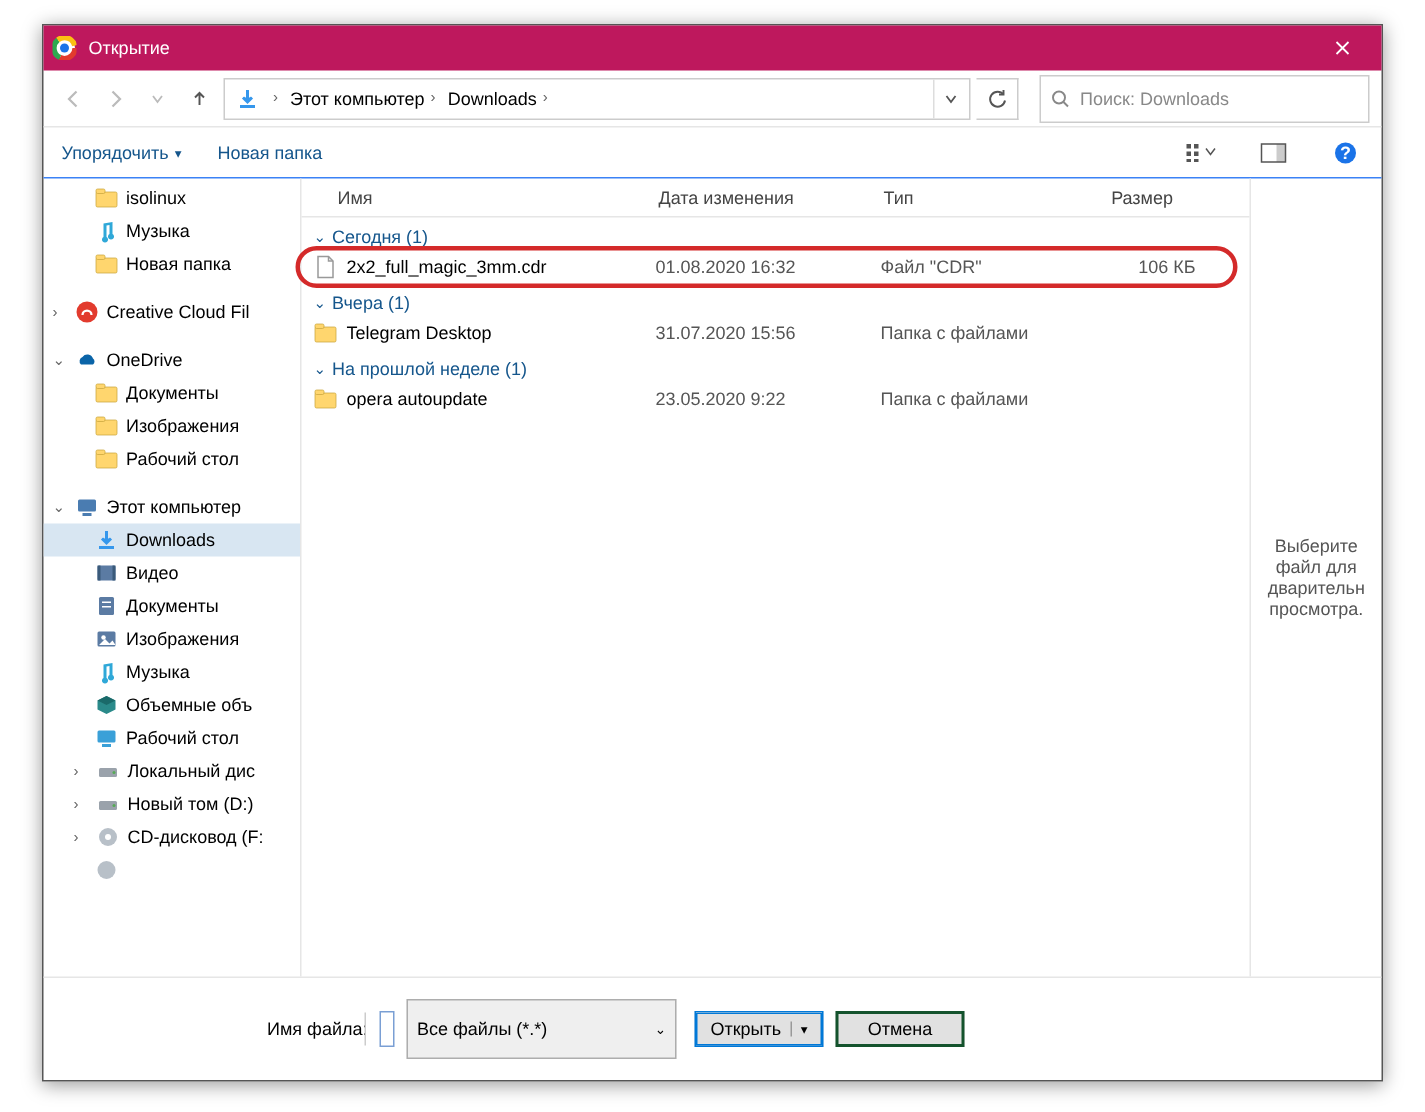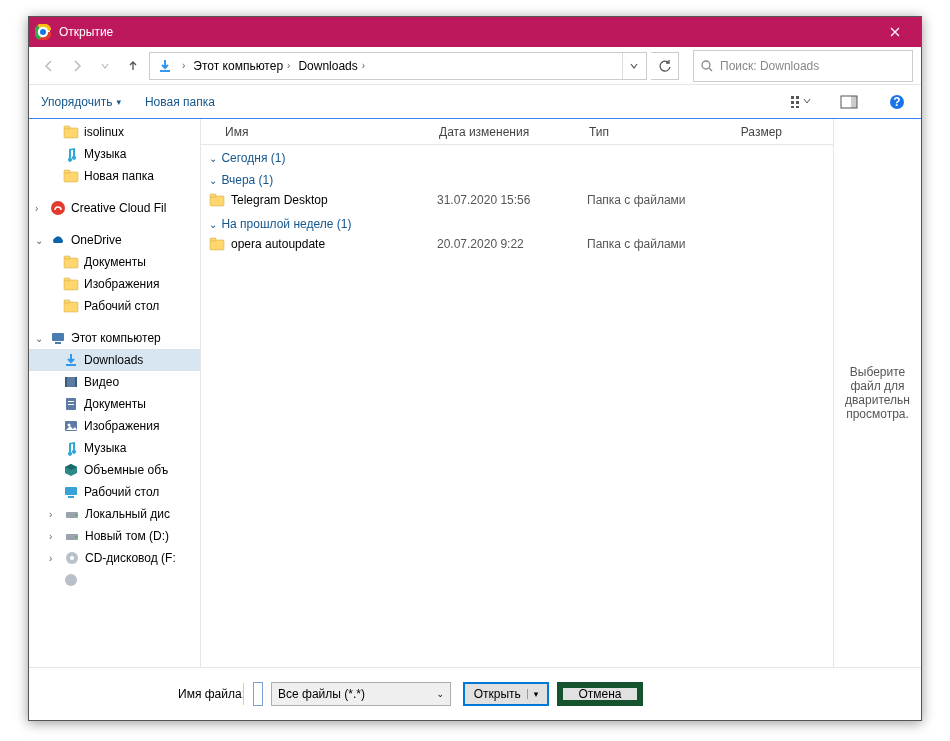--- a/index.html
+++ b/index.html
@@ -52,23 +52,23 @@
 .row .ftype { width: 130px; color: #555; }
 .row .fsize { width: 80px; text-align: right; color: #555; }
 .hl { position: relative; }
 .hl::before { content: ""; position: absolute; top: -3px; bottom: -3px; left: -4px; right: 8px; border: 3px solid #d42a2a; border-radius: 14px; pointer-events: none; }
 .preview { width: 88px; border-left: 1px solid #e6e6e6; display: flex; align-items: center; justify-content: center; color: #555; text-align: center; padding: 6px; font-size: 11px; }
 .footer { border-top: 1px solid #e6e6e6; padding: 14px 16px; display: flex; flex-direction: row; gap: 12px; }
 .frow { display: flex; align-items: center; gap: 8px; }
 .flabel { width: 200px; text-align: right; }
 .fname-input { flex: 1; height: 24px; border: 1px solid #7a9fd4; padding: 0 4px; position: relative; }
 .fname-input::after { content: ""; position: absolute; right: 0; top: 0; bottom: 0; width: 18px; border-left: 1px solid #ccc; }
-.filter { width: 180px; height: 24px; border: 1px solid #adadad; padding: 0 6px; display: flex; align-items: center; justify-content: space-between; background: #efefef; cursor: pointer; gap: 18px; }
+.filter { width: 180px; height: 40px; border: 1px solid #adadad; padding: 0 6px; display: flex; align-items: center; justify-content: space-between; background: #efefef; cursor: pointer; gap: 18px; }
 .btns { display: flex; justify-content: flex-end; gap: 8px; }
-.btn { width: 86px; height: 24px; border: 6px solid #14532d; background: #e1e1e1; display: flex; align-items: center; justify-content: center; cursor: pointer; }
+.btn { width: 86px; height: 24px; border: 2px solid #14532d; background: #e1e1e1; display: flex; align-items: center; justify-content: center; cursor: pointer; }
 .btn.primary { border: 1px solid #0078d7; box-shadow: inset 0 0 0 1px #0078d7; }
 
 
 .folder { fill: #ffd66e; stroke: #caa53e; stroke-width: .5; }
 .bluearrow { fill: #3597ec; }
 .music { fill: #2fa8d8; }
 .cc { fill: #e23b2e; }
 .od { fill: #0a64a8; }
 .pc { fill: #4a7cb1; }
 .dl { fill: #3597ec; }
@@ -351,20 +351,30 @@
           <div class="col cname"><span>Имя</span></div>
           <div class="col cdate"><span>Дата изменения</span></div>
           <div class="col ctype"><span>Тип</span></div>
           <div class="col csize"><span>Размер</span></div>
         </div>
 
         <div class="group">
             <span class="chev">⌄</span>
             <span>Сегодня (1)</span>
           </div>
+        <div class="row hl">
+          <svg class="ic" viewBox="0 0 16 16">
+              <path class="file" d="M3 1 L10 1 L13 4 L13 15 L3 15 Z"></path>
+              <path d="M10 1 L10 4 L13 4" stroke="#999" fill="none"></path>
+            </svg>
+          <span class="fname">2x2_full_magic_3mm.cdr</span>
+          <span class="fdate">01.08.2020 16:32</span>
+          <span class="ftype">Файл "CDR"</span>
+          <span class="fsize">106 КБ</span>
+        </div>
 
         <div class="group">
             <span class="chev">⌄</span>
             <span>Вчера (1)</span>
           </div>
         <div class="row">
           <svg class="ic" viewBox="0 0 16 16">
               <rect class="folder" x="1" y="4" width="14" height="10" rx="1"></rect>
               <rect class="folder" x="1" y="2" width="6" height="3" rx="1"></rect>
             </svg>
@@ -377,21 +387,21 @@
         <div class="group">
             <span class="chev">⌄</span>
             <span>На прошлой неделе (1)</span>
           </div>
         <div class="row">
           <svg class="ic" viewBox="0 0 16 16">
               <rect class="folder" x="1" y="4" width="14" height="10" rx="1"></rect>
               <rect class="folder" x="1" y="2" width="6" height="3" rx="1"></rect>
             </svg>
           <span class="fname">opera autoupdate</span>
-          <span class="fdate">20.07.2020 9:22</span>
+          <span class="fdate">23.05.2020 9:22</span>
           <span class="ftype">Папка с файлами</span>
           <span class="fsize"></span>
         </div>
       </div>
 
       <div class="preview">
         <span>Выберите файл для дварительн просмотра.</span>
       </div>
     </div>
   </div>

